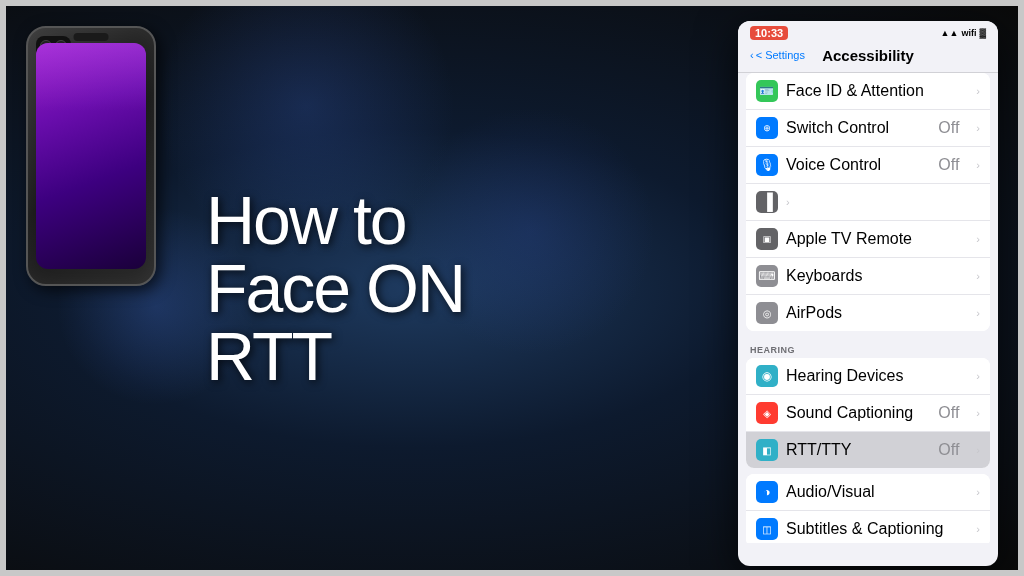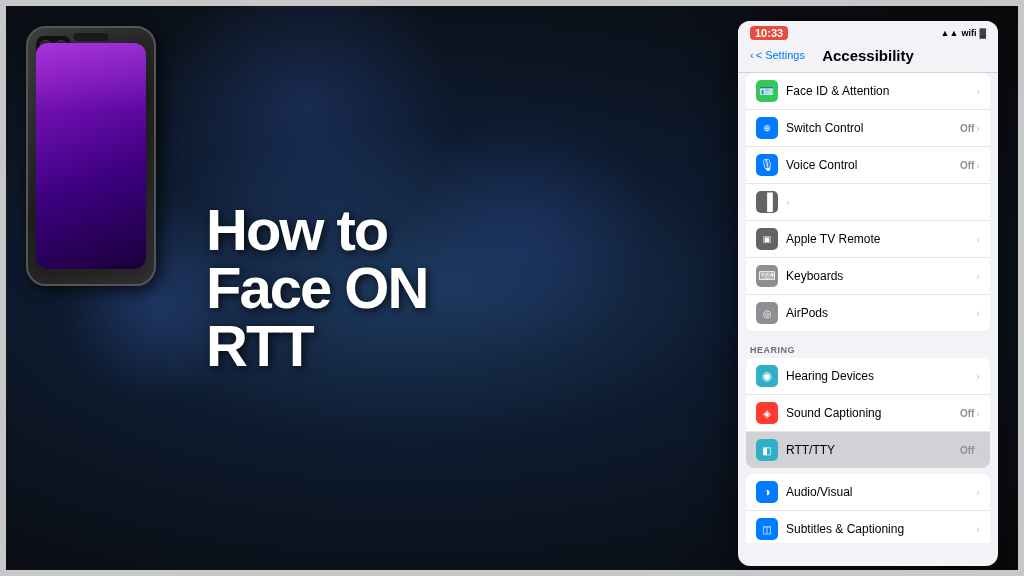--- a/index.html
+++ b/index.html
@@ -43,22 +43,22 @@
       width: 730px;
       height: 100%;
       display: flex;
       flex-direction: column;
       justify-content: center;
       padding-left: 200px;
     }
 
     .headline {
       color: #ffffff;
-      font-size: 58px;
-      font-weight: 700;
+      font-size: 68px;
+      font-weight: 400;
       line-height: 1.0;
       text-shadow: 2px 2px 8px rgba(0,0,0,0.8);
       letter-spacing: -2px;
     }
 
     
     .iphone-container {
       position: absolute;
       left: 20px;
       top: 20px;
@@ -243,29 +243,28 @@
       display: flex;
       align-items: center;
       justify-content: center;
       font-size: 12px;
       flex-shrink: 0;
       color: white;
     }
 
     .ios-cell-label {
       flex: 1;
-      font-size: 12px;
+      font-size: 16px;
       color: #000;
     }
 
     .ios-cell-value {
-      font-size: 10px;
+      font-size: 16px;
       color: #8e8e93;
-      margin-right: 2px;
-      font-weight: bold;
+      margin-right: 17px;
     }
 
     .ios-chevron {
       color: #c7c7cc;
       font-size: 11px;
     }
 
     
     .green-arrow {
       position: absolute;

